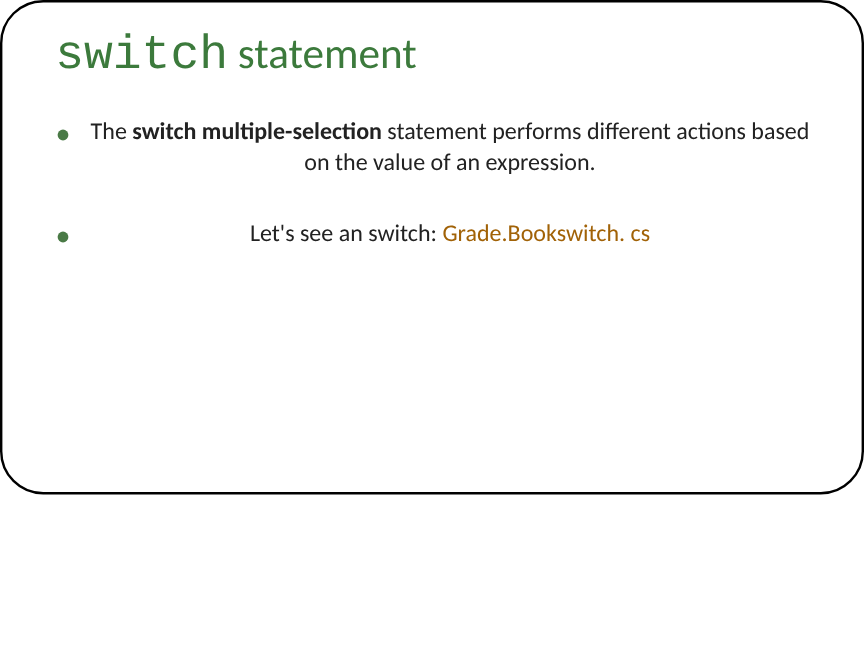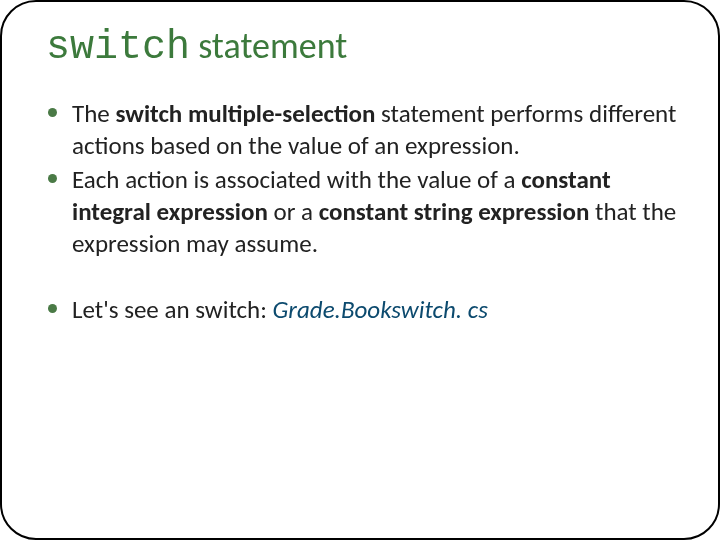--- a/index.html
+++ b/index.html
@@ -6,21 +6,21 @@
     margin: 0;
     padding: 0;
     width: 720px;
     height: 540px;
     background: #ffffff;
     font-family: Calibri, "Segoe UI", Arial, sans-serif;
   }
   .slide {
     box-sizing: border-box;
     width: 720px;
-    height: 540px;
+    height: 412px;
     border: 2.5px solid #000;
     border-radius: 36px;
     padding: 24px 40px 40px 40px;
     position: relative;
     background: #fff;
   }
   .title {
     font-size: 36px;
     color: #3c7a3c;
     margin: 0 0 28px 4px;
@@ -33,59 +33,57 @@
     color: #3c7a3c;
   }
   ul.bullets {
     list-style: none;
     padding: 0;
     margin: 0;
   }
   ul.bullets > li {
     position: relative;
     padding-left: 30px;
-    font-size: 25px;
+    font-size: 20px;
     line-height: 1.28;
     color: #222;
     margin-bottom: 2px;
+    text-align: center;
   }
   ul.bullets > li::before {
     content: "";
     position: absolute;
     left: 6px;
     top: 10px;
     width: 9px;
     height: 9px;
     background: #4a7a46;
     border-radius: 50%;
   }
   .gap {
     height: 30px;
   }
   .b { font-weight: 700; }
-  .link { color: #0c4a6e; font-style: italic; }
+  .link { color: #a16207; }
 </style>
 <style>ul.bullets > li.gap::before{display:none;}</style></head>
 <body>
 
 <div class="slide">
 
   <h1 class="title">
     <span class="code">switch</span><span> statement</span>
   </h1>
 
   <ul class="bullets">
 
     <li>
       <span>The </span><span class="b">switch multiple-selection</span><span> statement performs different actions based on the value of an expression.</span>
     </li>
 
-    <li>
-      <span>Each action is associated with the value of a </span><span class="b">constant integral expression</span><span> or a </span><span class="b">constant string expression</span><span> that the expression may assume.</span>
-    </li>
 
     <li class="gap" style="padding: 0px; list-style: none;"></li>
 
     <li>
       <span>Let's see an switch: </span><span class="link">Grade.Bookswitch. cs</span>
     </li>
 
   </ul>
 
 </div>

